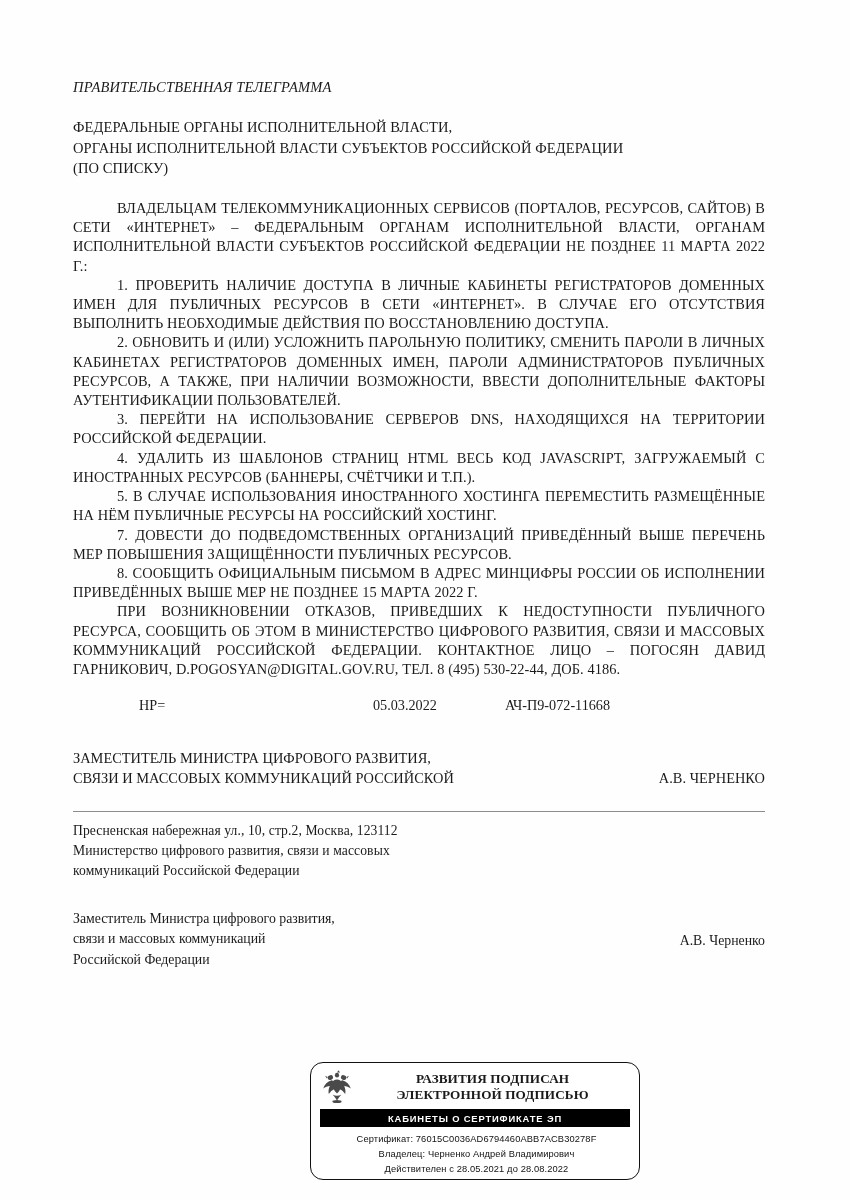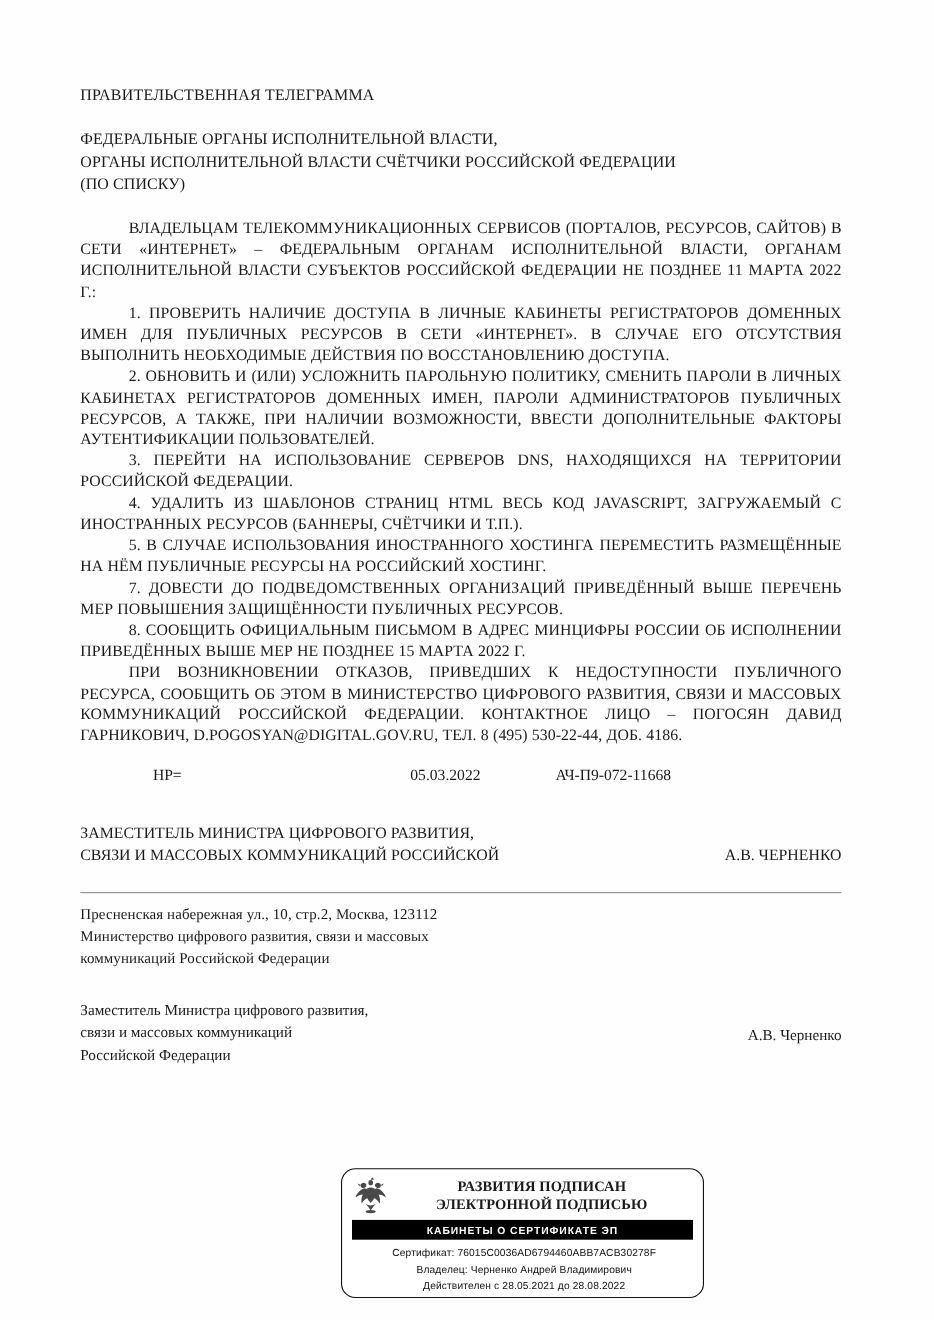--- a/index.html
+++ b/index.html
@@ -29,20 +29,21 @@
     top: 78px;
     width: 692px;
   }
 
   
   .telegram-title {
     font-size: 14.5px;
     letter-spacing: 0.2px;
     line-height: 1.25;
     margin-bottom: 21px;
+    font-style: italic;
   }
   .addressee {
     font-size: 14.5px;
     line-height: 1.42;
     letter-spacing: 0.1px;
     margin-bottom: 20px;
   }
   .addressee div { white-space: nowrap; }
 
   
@@ -166,21 +167,21 @@
 </head>
 <body>
 
 <div class="page">
   <div class="content">
 
     <div class="telegram-title">ПРАВИТЕЛЬСТВЕННАЯ ТЕЛЕГРАММА</div>
 
     <div class="addressee">
       <div>ФЕДЕРАЛЬНЫЕ ОРГАНЫ ИСПОЛНИТЕЛЬНОЙ ВЛАСТИ,</div>
-      <div>ОРГАНЫ ИСПОЛНИТЕЛЬНОЙ ВЛАСТИ СЧЁТЧИКИ РОССИЙСКОЙ ФЕДЕРАЦИИ</div>
+      <div>ОРГАНЫ ИСПОЛНИТЕЛЬНОЙ ВЛАСТИ СУБЪЕКТОВ РОССИЙСКОЙ ФЕДЕРАЦИИ</div>
       <div>(ПО СПИСКУ)</div>
     </div>
 
     <div class="body-block">
       <p class="para">ВЛАДЕЛЬЦАМ ТЕЛЕКОММУНИКАЦИОННЫХ СЕРВИСОВ (ПОРТАЛОВ, РЕСУРСОВ, САЙТОВ) В СЕТИ «ИНТЕРНЕТ» – ФЕДЕРАЛЬНЫМ ОРГАНАМ ИСПОЛНИТЕЛЬНОЙ ВЛАСТИ, ОРГАНАМ ИСПОЛНИТЕЛЬНОЙ ВЛАСТИ СУБЪЕКТОВ РОССИЙСКОЙ ФЕДЕРАЦИИ НЕ ПОЗДНЕЕ 11 МАРТА 2022 Г.:</p>
       <p class="para">1. ПРОВЕРИТЬ НАЛИЧИЕ ДОСТУПА В ЛИЧНЫЕ КАБИНЕТЫ РЕГИСТРАТОРОВ ДОМЕННЫХ ИМЕН ДЛЯ ПУБЛИЧНЫХ РЕСУРСОВ В СЕТИ «ИНТЕРНЕТ». В СЛУЧАЕ ЕГО ОТСУТСТВИЯ ВЫПОЛНИТЬ НЕОБХОДИМЫЕ ДЕЙСТВИЯ ПО ВОССТАНОВЛЕНИЮ ДОСТУПА.</p>
       <p class="para">2. ОБНОВИТЬ И (ИЛИ) УСЛОЖНИТЬ ПАРОЛЬНУЮ ПОЛИТИКУ, СМЕНИТЬ ПАРОЛИ В ЛИЧНЫХ КАБИНЕТАХ РЕГИСТРАТОРОВ ДОМЕННЫХ ИМЕН, ПАРОЛИ АДМИНИСТРАТОРОВ ПУБЛИЧНЫХ РЕСУРСОВ, А ТАКЖЕ, ПРИ НАЛИЧИИ ВОЗМОЖНОСТИ, ВВЕСТИ ДОПОЛНИТЕЛЬНЫЕ ФАКТОРЫ АУТЕНТИФИКАЦИИ ПОЛЬЗОВАТЕЛЕЙ.</p>
       <p class="para">3. ПЕРЕЙТИ НА ИСПОЛЬЗОВАНИЕ СЕРВЕРОВ DNS, НАХОДЯЩИХСЯ НА ТЕРРИТОРИИ РОССИЙСКОЙ ФЕДЕРАЦИИ.</p>
       <p class="para">4. УДАЛИТЬ ИЗ ШАБЛОНОВ СТРАНИЦ HTML ВЕСЬ КОД JAVASCRIPT, ЗАГРУЖАЕМЫЙ С ИНОСТРАННЫХ РЕСУРСОВ (БАННЕРЫ, СЧЁТЧИКИ И Т.П.).</p>
       <p class="para">5. В СЛУЧАЕ ИСПОЛЬЗОВАНИЯ ИНОСТРАННОГО ХОСТИНГА ПЕРЕМЕСТИТЬ РАЗМЕЩЁННЫЕ НА НЁМ ПУБЛИЧНЫЕ РЕСУРСЫ НА РОССИЙСКИЙ ХОСТИНГ.</p>

